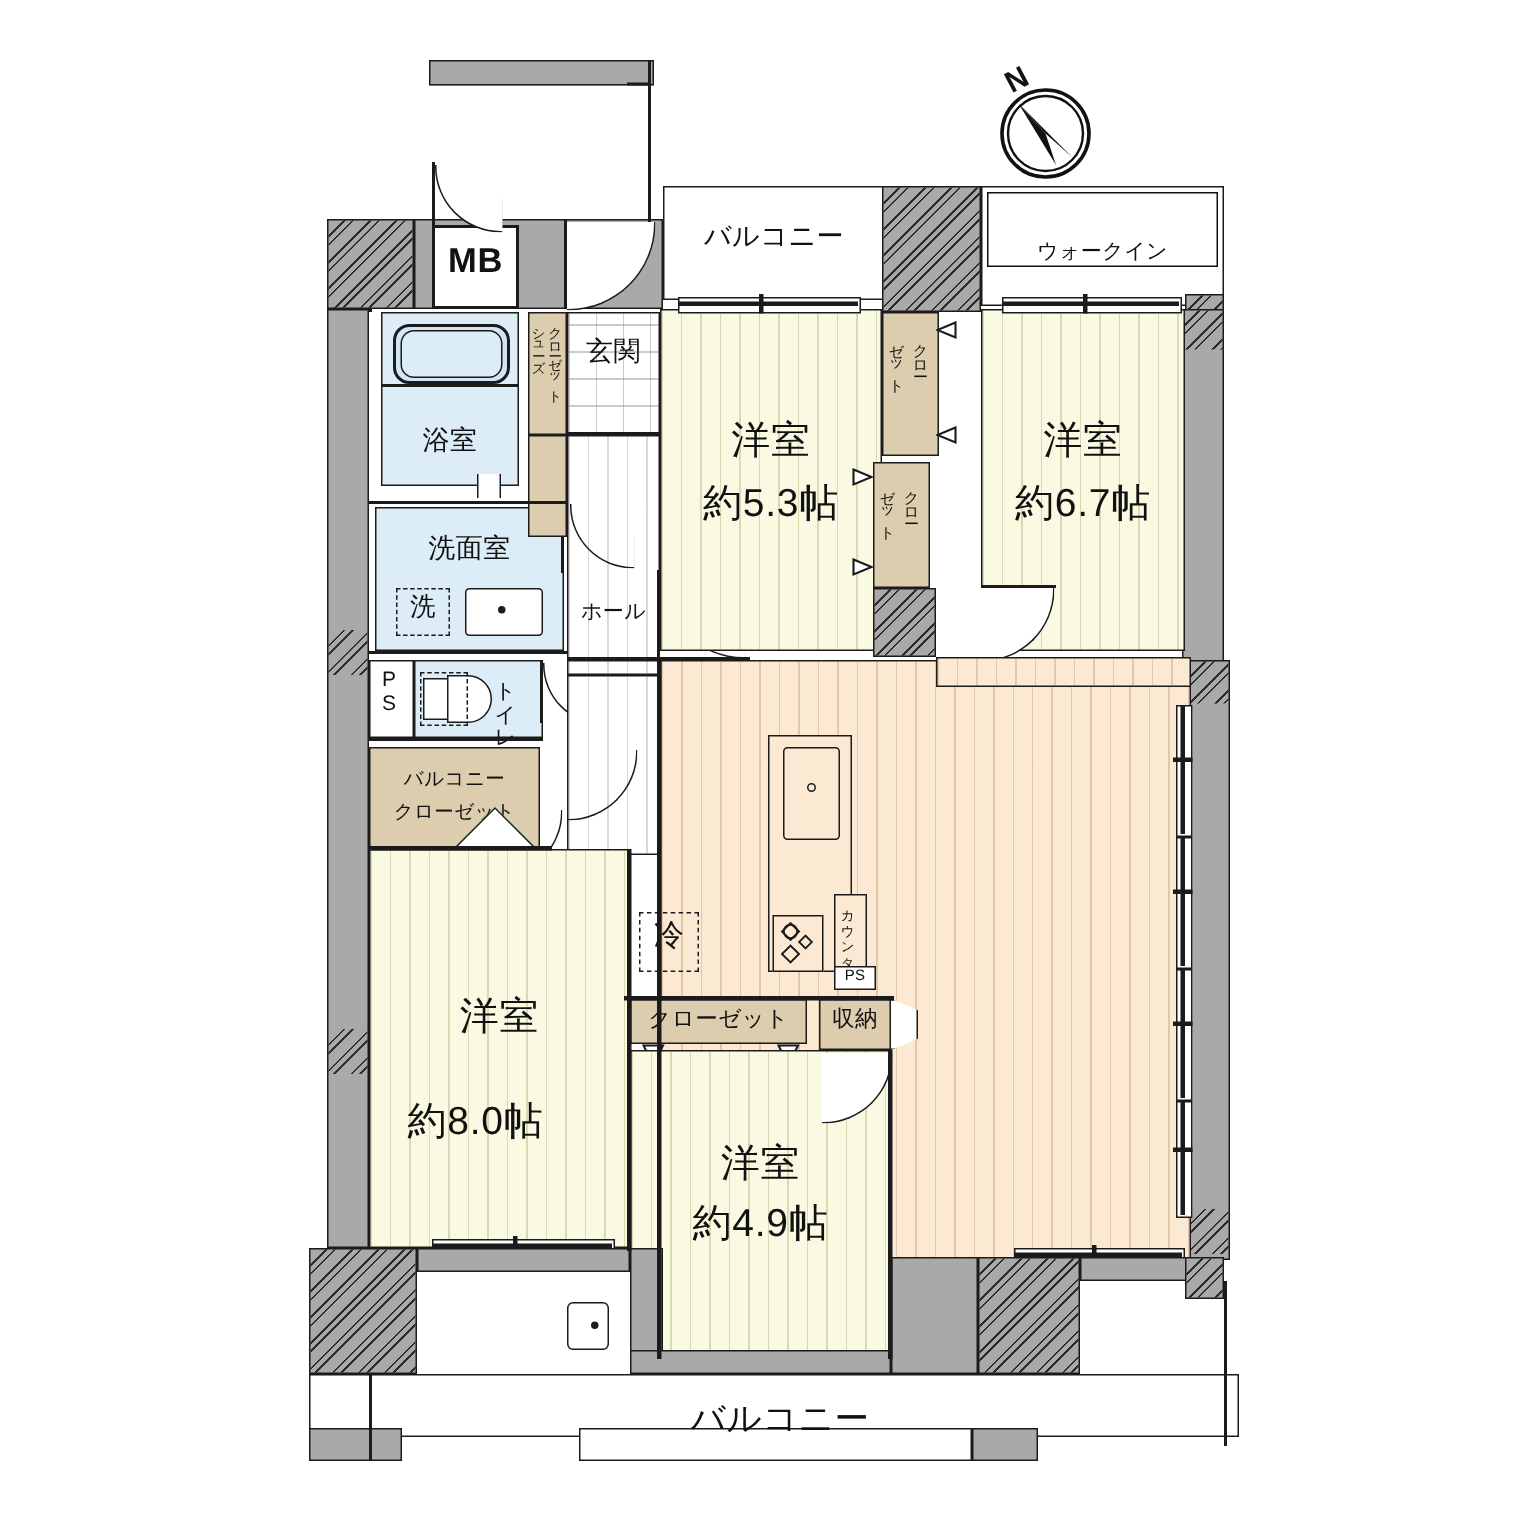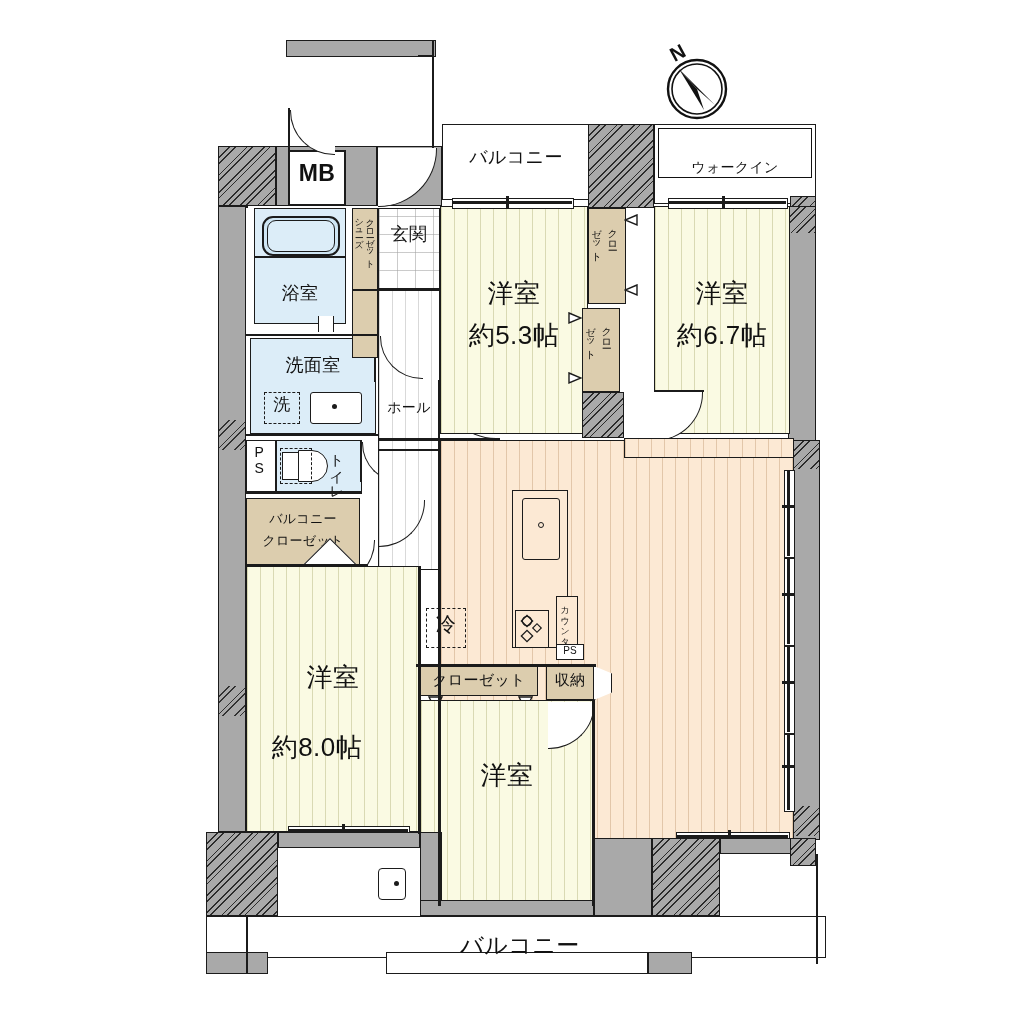--- a/index.html
+++ b/index.html
@@ -271,20 +271,21 @@
       <path d="M1 1 L14 1 L7.5 14 Z" fill="#fff" stroke="#1b1b1b" stroke-width="1.4"></path>
     </svg>
 
   <div class="ab f-closet b15" style="left:546px;top:666px;width:48px;height:34px;"></div>
   <div class="lbl" style="left:546px;top:672px;width:48px;font-size:15px;">収納</div>
 
   <div class="ab" style="left:594px;top:666px;width:18px;height:34px;background:#fff;border-top:1.5px solid #1b1b1b;border-bottom:1.5px solid #1b1b1b;border-right:1.5px solid #1b1b1b;clip-path:polygon(0 0,100% 22%,100% 78%,0 100%);"></div>
 
   <div class="ab f-room b15 stripes-room" style="left:420px;top:700px;width:174px;height:208px;"></div>
   <div class="lbl big" style="left:420px;top:762px;width:174px;">洋室</div>
+  <div class="lbl big" style="left:420px;top:802px;width:174px;">約4.9帖</div>
 
   <div class="arcq" style="left:548px;top:702px;width:46px;height:46px;border-radius:0 0 46px 0;border-top:none;border-left:none;background:#fff;"></div>
   <div class="ln" style="left:592px;top:700px;width:2px;height:48px;"></div>
 
   <div class="win" style="left:440px;top:902px;width:120px;height:9px;"></div>
   <div class="winbar" style="left:440px;top:905px;width:120px;height:2.5px;"></div>
   <div class="winbar" style="left:494px;top:900px;width:3px;height:13px;"></div>
 
   <div class="ab f-room b15 stripes-room" style="left:246px;top:566px;width:174px;height:266px;"></div>
   <div class="lbl big" style="left:246px;top:664px;width:174px;">洋室</div>

